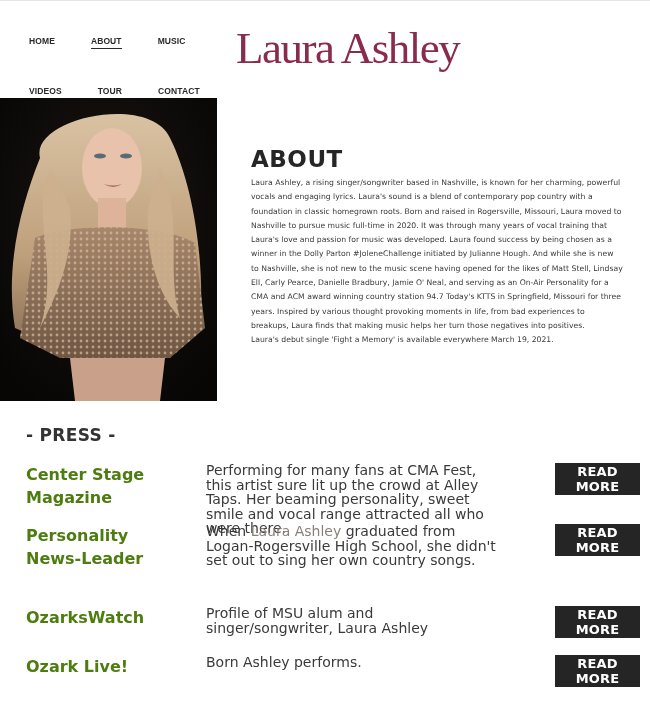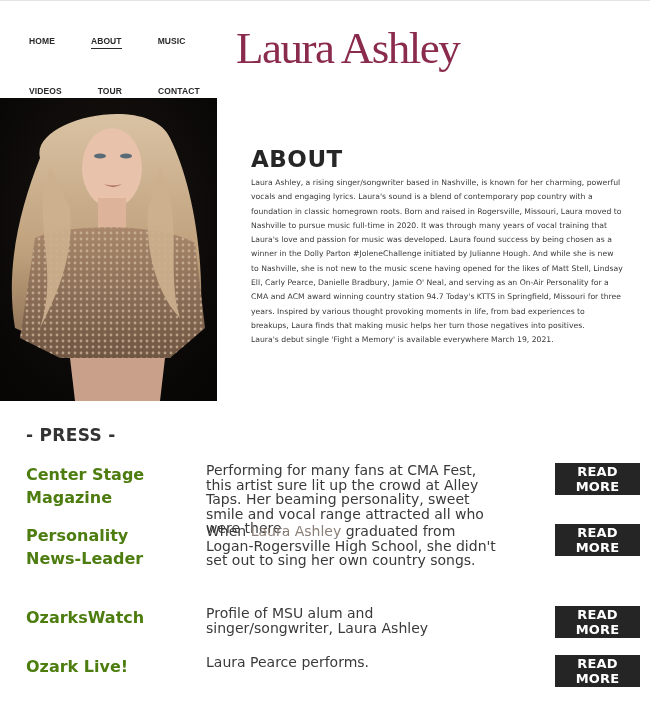--- a/index.html
+++ b/index.html
@@ -113,16 +113,16 @@
   <div class="press-name">OzarksWatch</div>
   <div class="press-desc">
     <p>Profile of MSU alum and singer/songwriter, Laura Ashley</p>
   </div>
 </div>
 <button class="read-more" style="top:605px;">READ MORE</button>
 
 <div class="press-item" style="top:654px;">
   <div class="press-name">Ozark Live!</div>
   <div class="press-desc">
-    <p>Laura Pearce performs.</p>
+    <p>Born Ashley performs.</p>
   </div>
 </div>
 <button class="read-more" style="top:654px;">READ MORE</button>
 
 </body></html>

